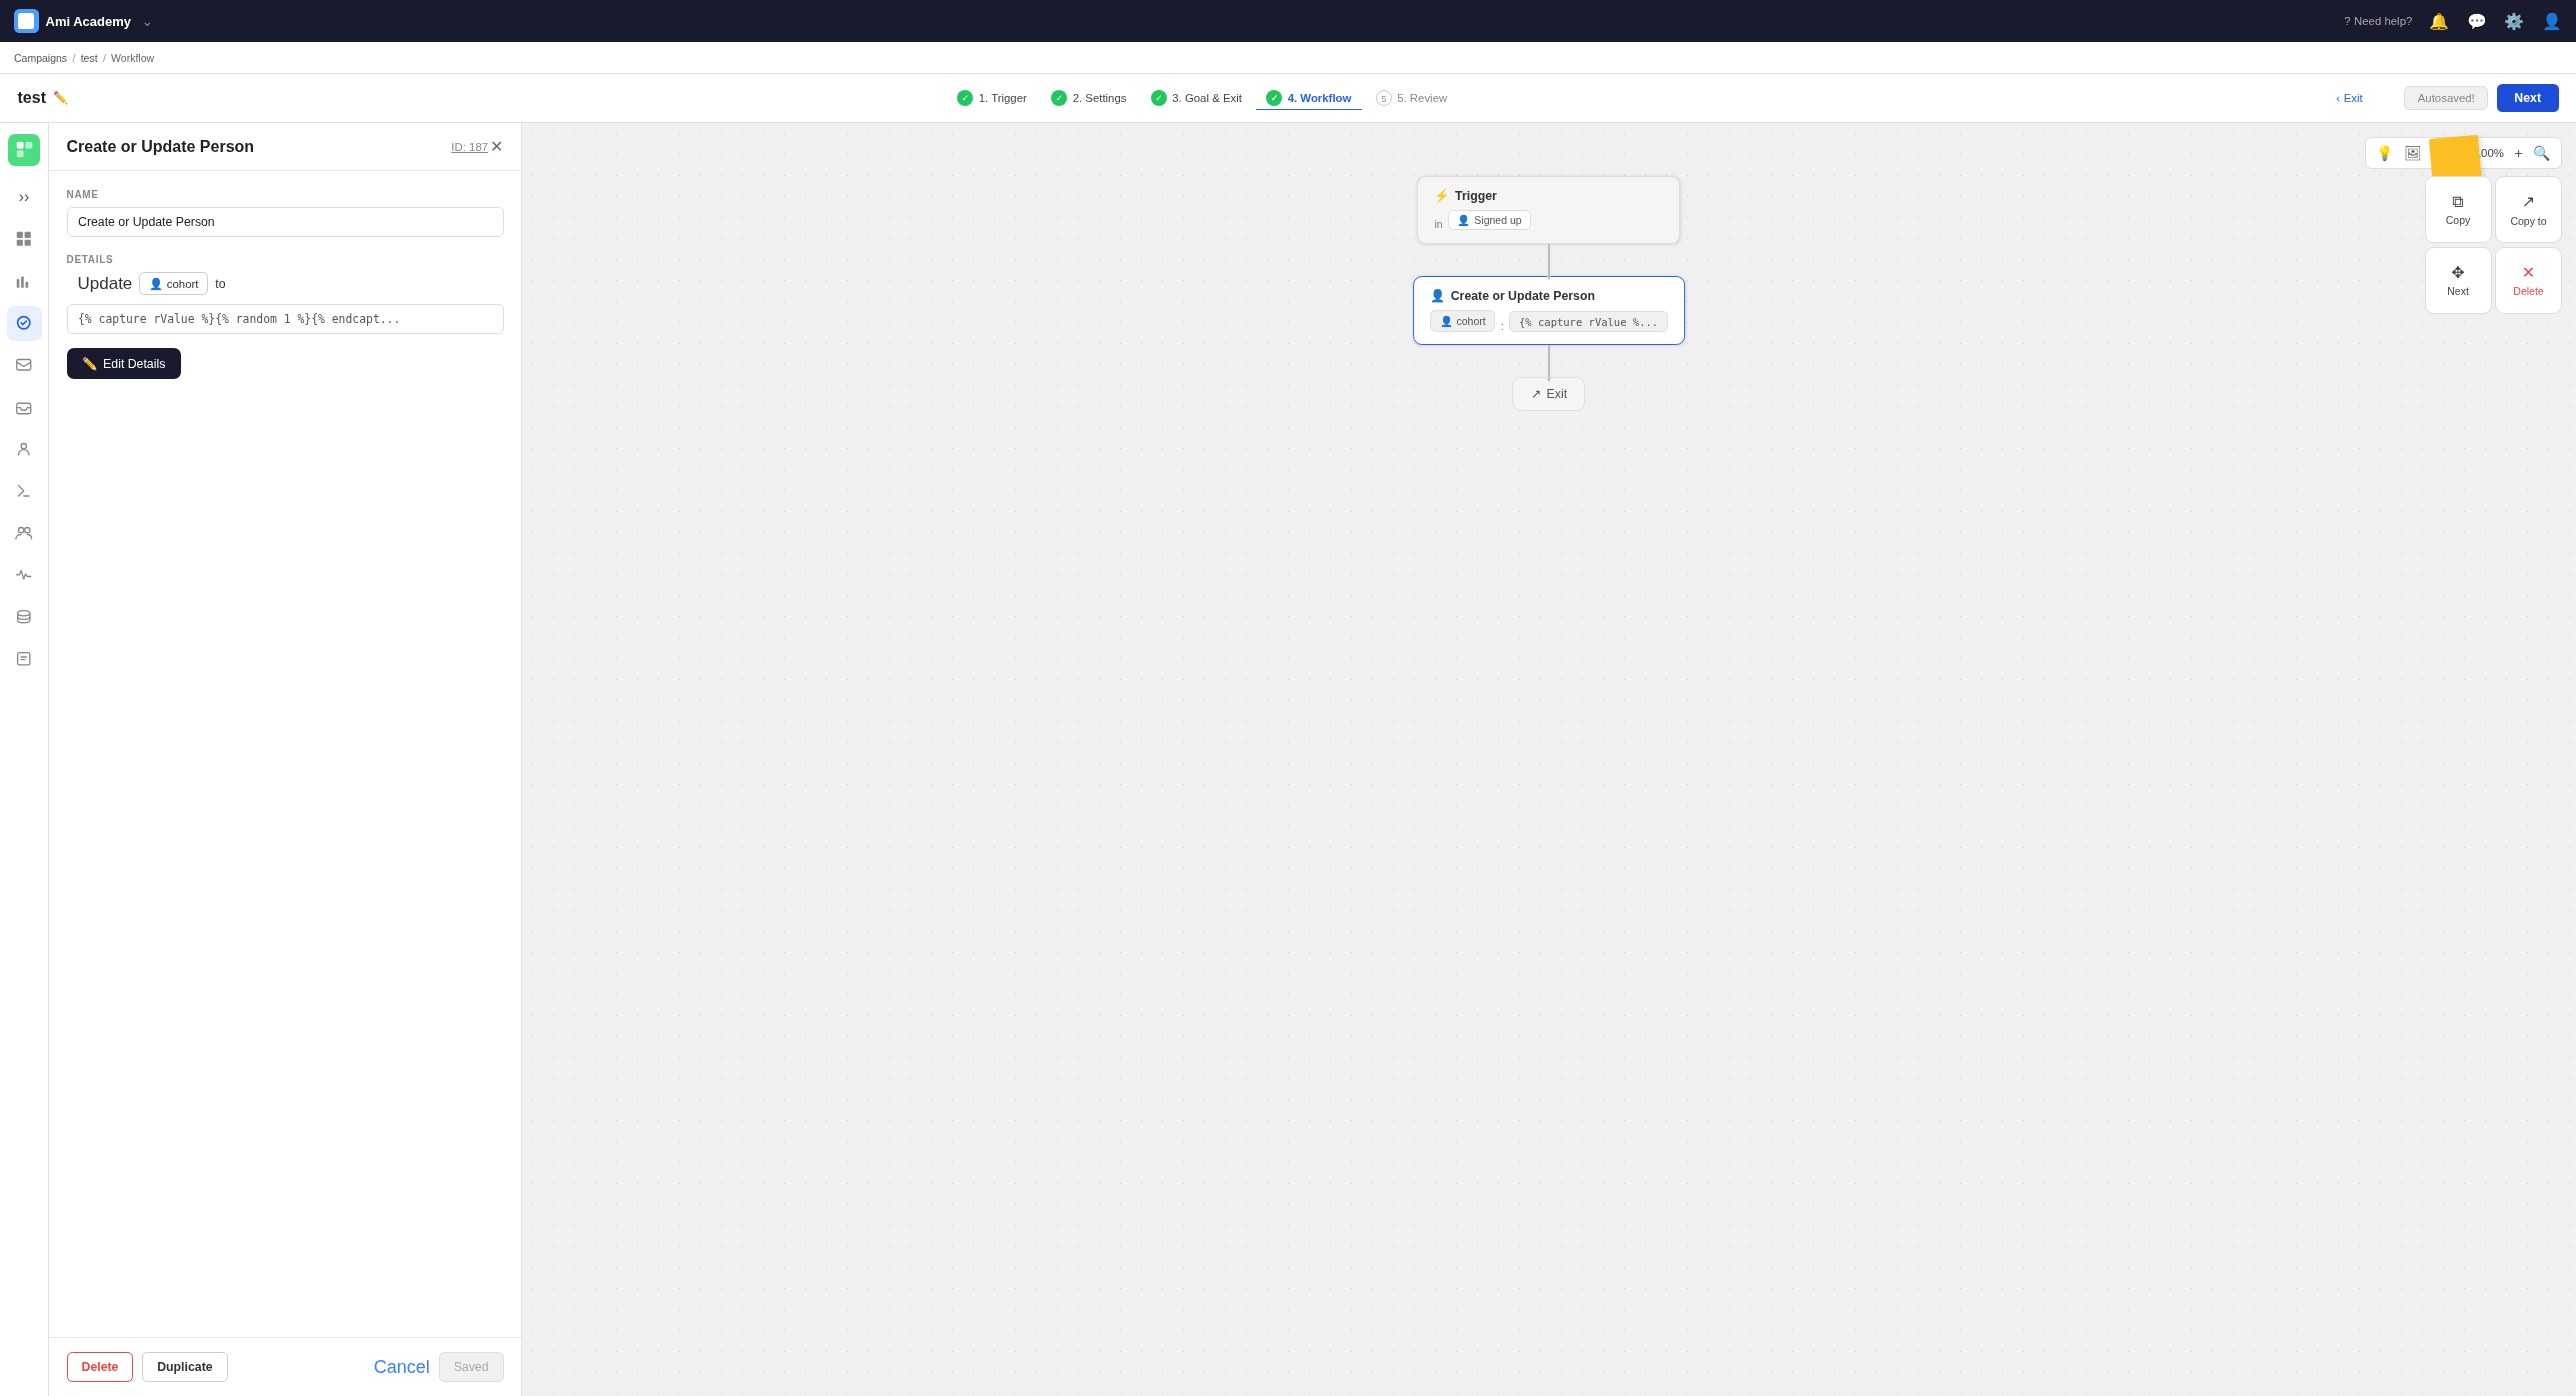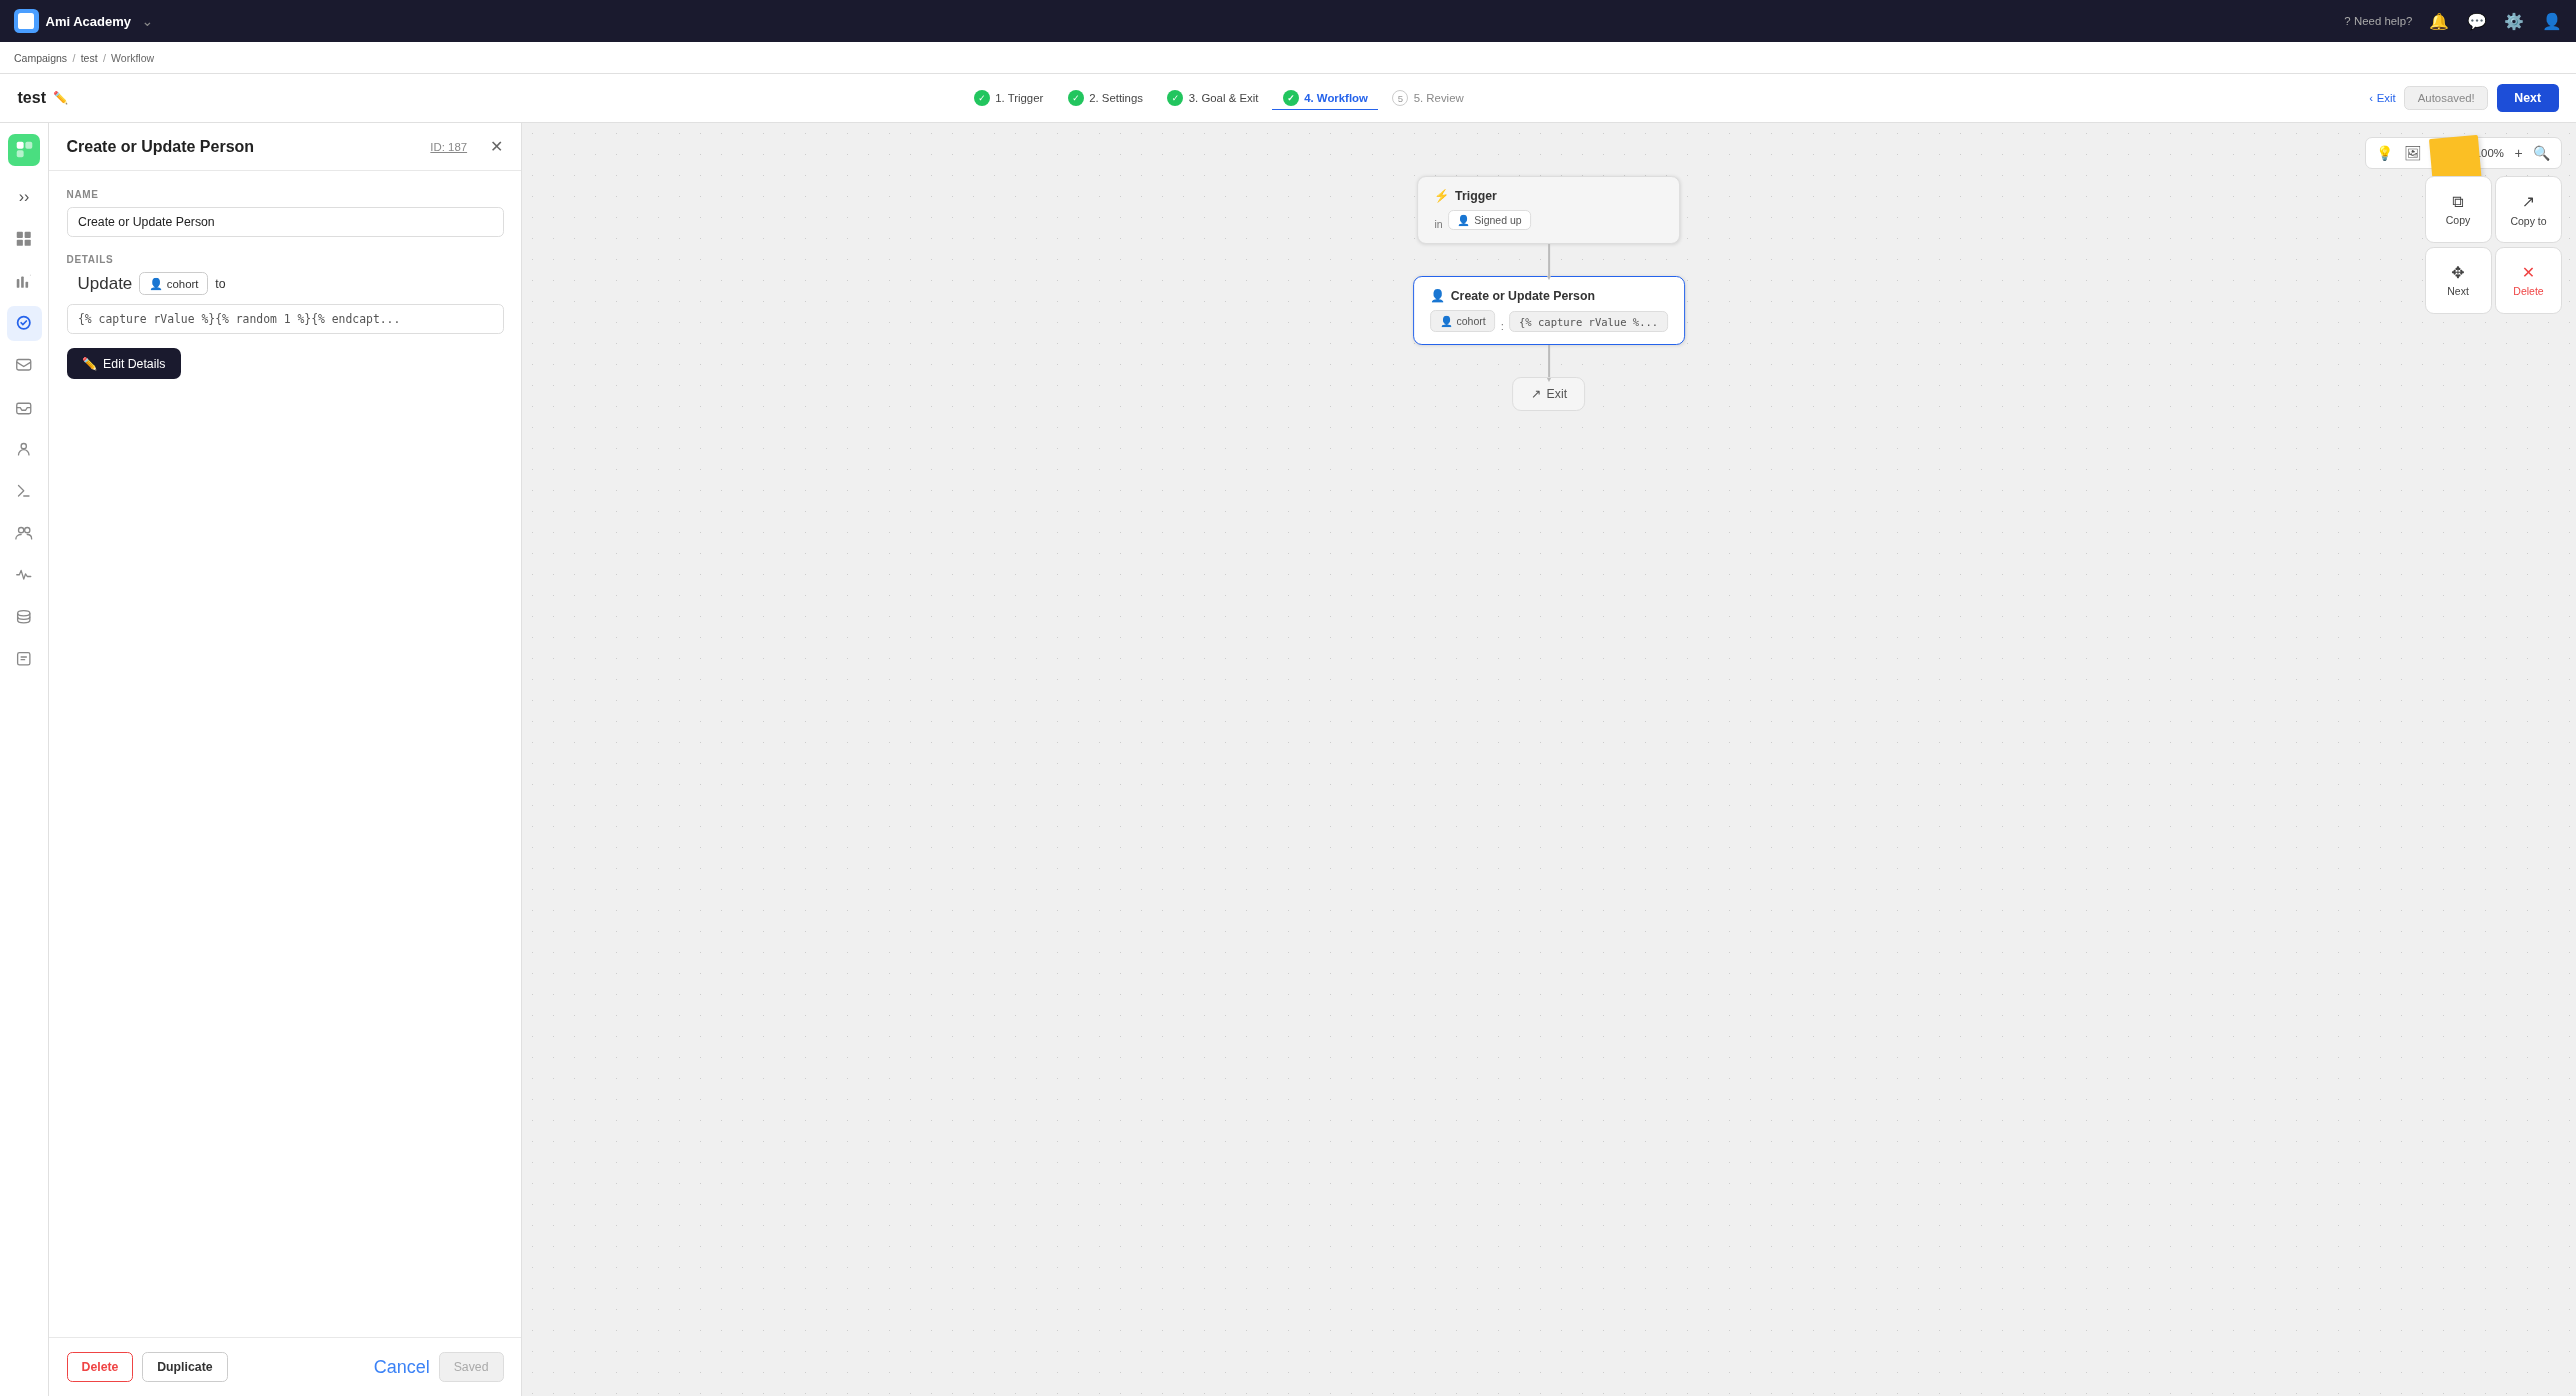--- a/index.html
+++ b/index.html
@@ -50,21 +50,21 @@
     .workflow-title { font-size: 16px; font-weight: 600; color: #222; display: flex; align-items: center; gap: 7px; }
     .edit-icon { color: #888; font-size: 12.3px; cursor: pointer; }
     .steps { display: flex; align-items: center; gap: 3.5px; flex: 1; justify-content: center; }
     .step { display: flex; align-items: center; gap: 5.3px; padding: 3.5px 10.5px; font-size: 11.4px; color: #888; cursor: pointer; }
     .step.active { color: #2563eb; border-bottom: 1.8px solid #2563eb; font-weight: 600; }
     .step.completed { color: #444; }
     .step-check { width: 16px; height: 16px; border-radius: 50%; background: #22c55e; display: flex; align-items: center; justify-content: center; color: white; font-size: 8.8px; }
     .step-num { width: 16px; height: 16px; border-radius: 50%; border: 1.8px solid #ccc; display: flex; align-items: center; justify-content: center; font-size: 9.6px; color: #999; }
     .header-actions { display: flex; align-items: center; gap: 8.8px; }
     .exit-btn { color: #2563eb; font-size: 11.4px; text-decoration: none; cursor: pointer; display: flex; align-items: center; gap: 3.5px; }
-    .autosaved { background: #f0f0f0; border: 0.9px solid #ddd; border-radius: 5.3px; padding: 5.3px 12.3px; font-size: 11.4px; color: #888; }
+    .autosaved { background: #f0f0f0; border: 0.9px solid #ddd; border-radius: 5.3px; padding: 5.3px 12.3px; font-size: 11.4px; color: #888; margin-left: 33px; }
     .next-btn { background: #1d4ed8; color: white; border: none; border-radius: 5.3px; padding: 7px 17.5px; font-size: 12.3px; font-weight: 600; cursor: pointer; }
 
     
     .main-layout { display: flex; height: calc(100vh - 123px); }
 
     
     .icon-sidebar {
       width: 49px;
       background: white;
       border-right: 0.9px solid #e0e0e0;
@@ -469,21 +469,21 @@
       <svg width="17.5" height="17.5" viewBox="0 0 20 20" fill="none">
           <rect x="3" y="3" width="14" height="14" rx="2" stroke="#888" stroke-width="1.5"></rect>
           <path d="M7 8h6M7 11h4" stroke="#888" stroke-width="1.5" stroke-linecap="round"></path>
         </svg>
     </div>
   </div>
 
   <div class="panel">
     <div class="panel-header">
       <h2 class="panel-title">Create or Update Person</h2>
-      <div style="display:flex;align-items:center;gap:23px;">
+      <div style="display:flex;align-items:center;gap:2px;">
         <span class="panel-id">ID: 187</span>
         <button class="close-btn">✕</button>
       </div>
     </div>
 
     <div class="panel-body">
       
       <div class="field-label">NAME</div>
       <input type="text" class="text-input" value="Create or Update Person" style="">
 

